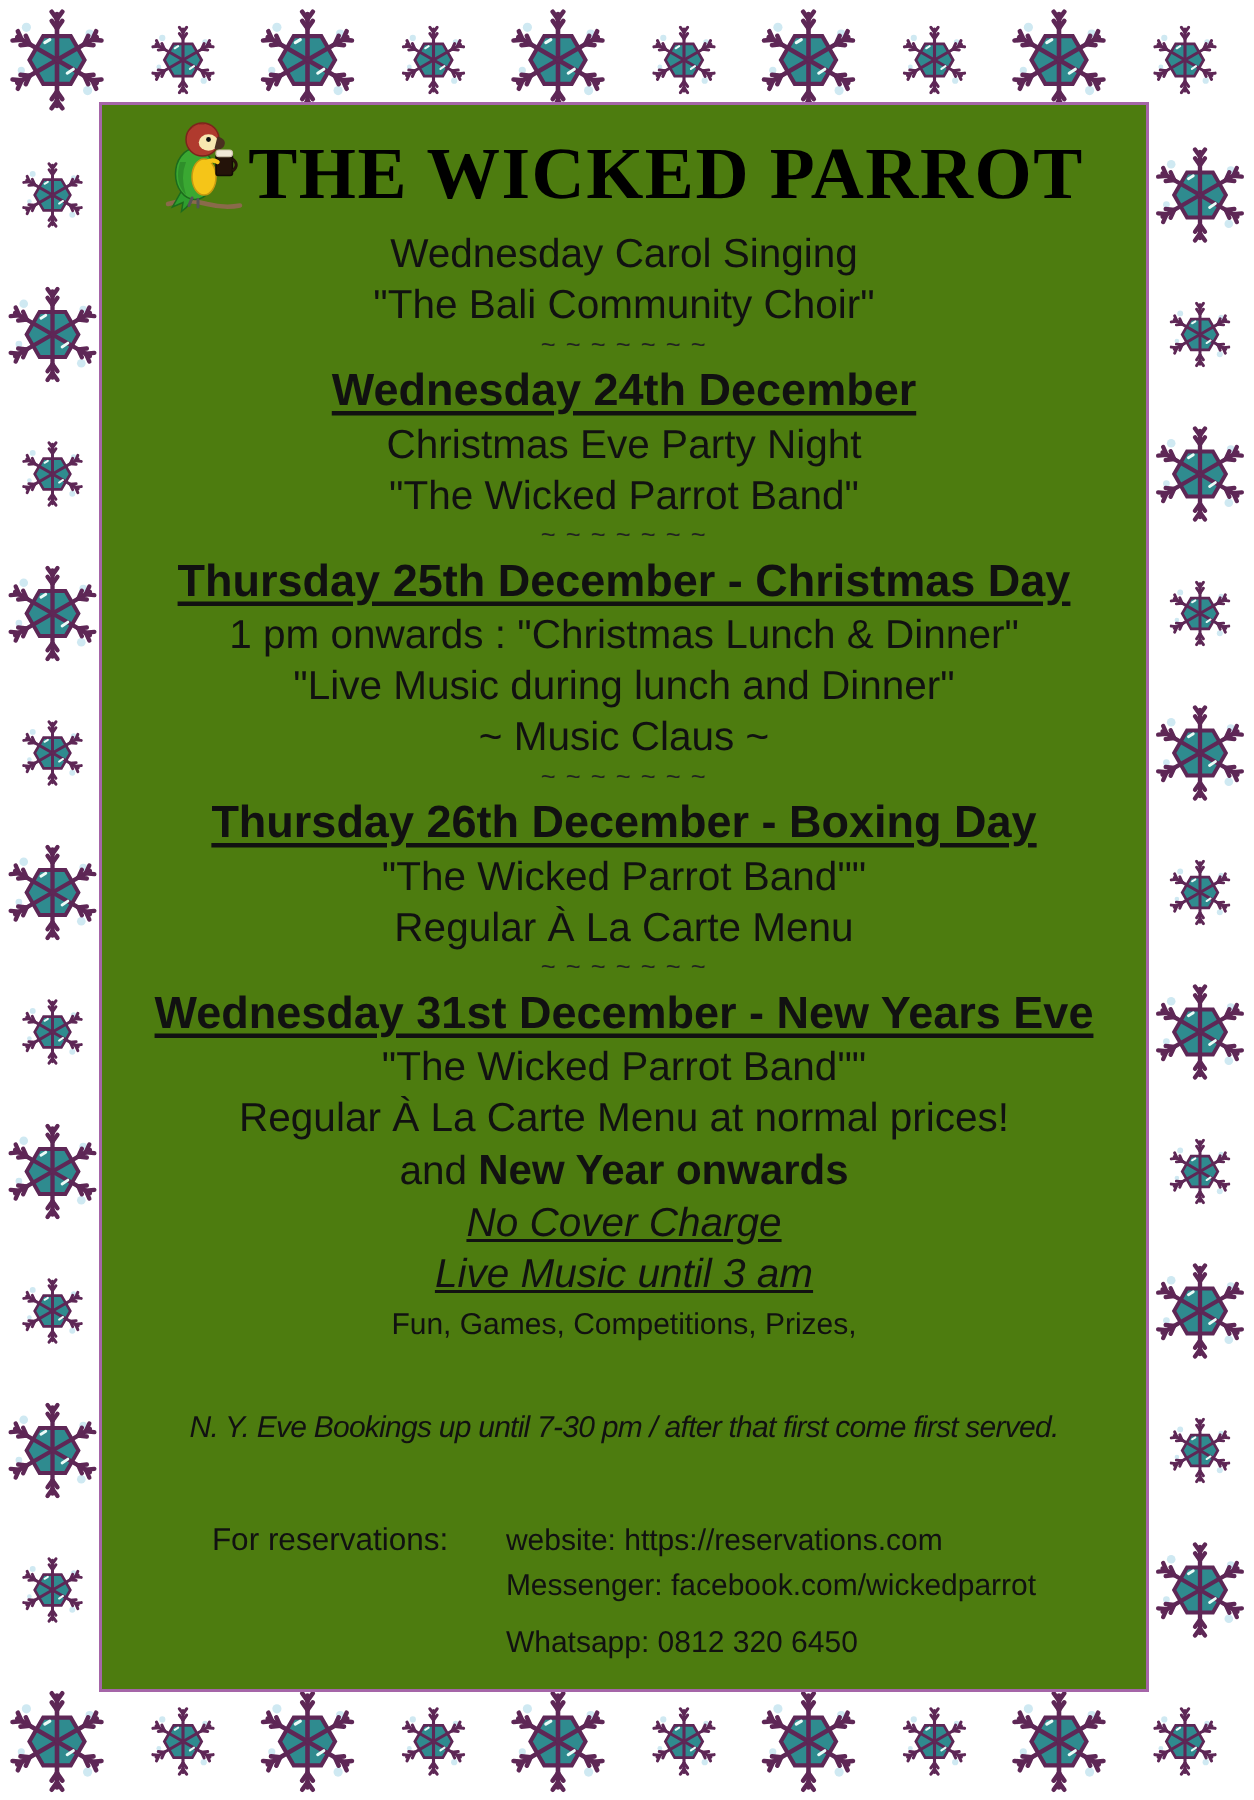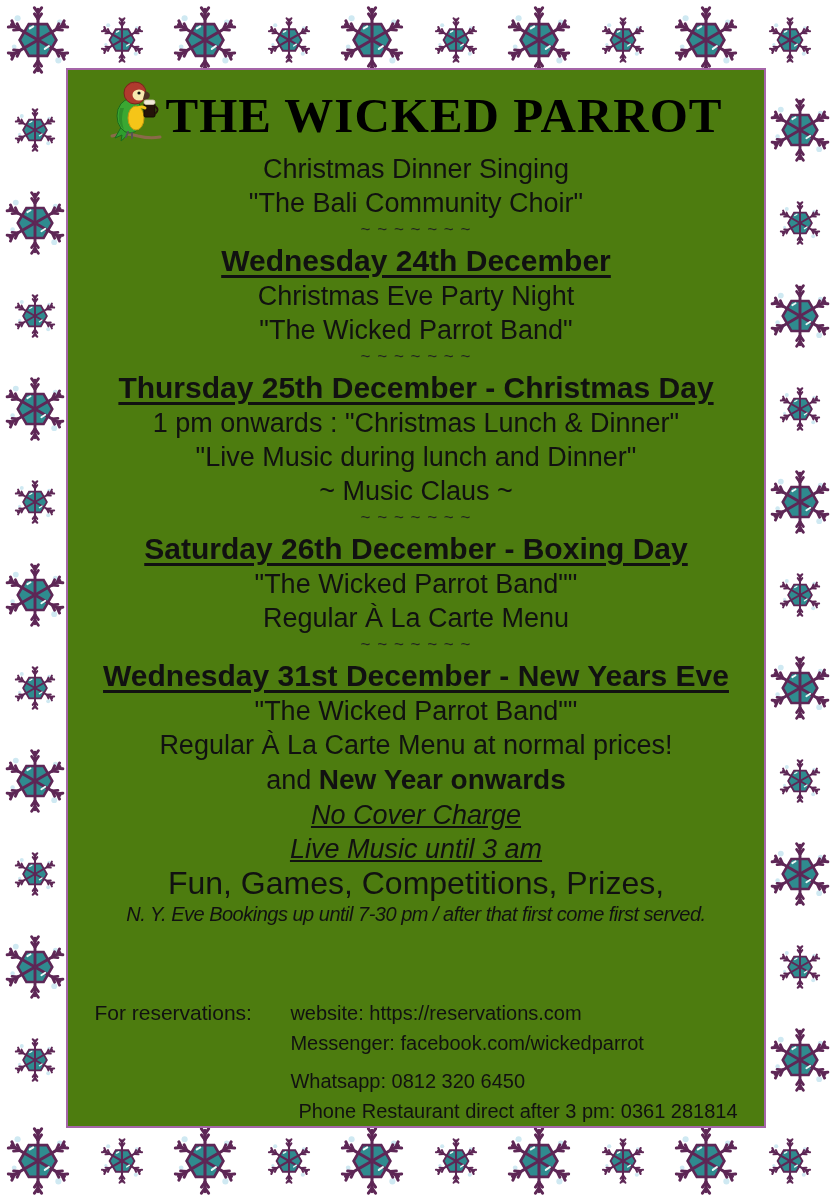--- a/index.html
+++ b/index.html
@@ -25,26 +25,26 @@
   .schedule{flex:1;text-align:center;}
   .heading{
     font-size:30px;font-weight:bold;margin:4px 0 1px 0;white-space:nowrap;
     text-decoration:underline;text-decoration-thickness:2.5px;text-underline-offset:4px;
   }
   .line{font-size:27px;line-height:34px;white-space:nowrap;}
   .tilde{font-size:17px;line-height:20px;letter-spacing:1px;color:#222;}
   .mixed-line{font-size:27px;line-height:36px;white-space:pre-wrap;}
   .mixed-line .bold{font-weight:bold;font-size:28px;}
   .italic{font-style:italic;text-decoration:underline;}
-  .fun-line{font-size:32px;line-height:35px;}
+  .fun-line{font-size:20px;line-height:35px;}
   .note-line{
-    font-style:italic;font-size:20px;line-height:26px;letter-spacing:-0.5px;white-space:nowrap;
+    font-style:italic;font-size:20px;line-height:26px;letter-spacing:-0.5px;white-space:nowrap;margin-top:38px;
   }
   .divider{border-top:1.5px solid #a565a8;margin:6px 0 0 0;}
-  .reservations{display:flex;padding:8px 4px 0 4px;text-align:left;}
+  .reservations{display:flex;padding:8px 4px 16px 4px;text-align:left;}
   .res-label{width:196px;font-size:21px;line-height:30px;}
   .res-lines{flex:1;font-size:20px;}
   .res-line{line-height:30px;}
   .res-line.gap{margin-top:8px;}
   .res-line.indent{padding-left:8px;}
 </style>
 </head>
 <body>
 
 <div id="flake-border">
@@ -1961,42 +1961,42 @@
         <path d="M30 30 Q34 28 37 30" stroke="#f5c518" stroke-width="3" fill="none" stroke-linecap="round"></path>
         <path d="M20 54 L18 59 M24 55 L24 60" stroke="#555" stroke-width="2" stroke-linecap="round"></path>
       </svg>
     </span>
     <div class="brand-title">THE WICKED PARROT</div>
   </div>
 
   <div class="schedule">
 
     <section>
-      <div class="line">Christmas Dinner Singing</div>
+      <div class="line">Wednesday Carol Singing</div>
       <div class="line">"The Bali Community Choir"</div>
       <div class="tilde">~ ~ ~ ~ ~ ~ ~</div>
     </section>
 
     <section>
       <div class="heading">Wednesday 24th December</div>
       <div class="line">Christmas Eve Party Night</div>
       <div class="line">"The Wicked Parrot Band"</div>
       <div class="tilde">~ ~ ~ ~ ~ ~ ~</div>
     </section>
 
     <section>
       <div class="heading">Thursday 25th December - Christmas Day</div>
       <div class="line">1 pm onwards : "Christmas Lunch &amp; Dinner"</div>
       <div class="line">"Live Music during lunch and Dinner"</div>
       <div class="line">~ Music Claus ~</div>
       <div class="tilde">~ ~ ~ ~ ~ ~ ~</div>
     </section>
 
     <section>
-      <div class="heading">Saturday 26th December - Boxing Day</div>
+      <div class="heading">Thursday 26th December - Boxing Day</div>
       <div class="line">"The Wicked Parrot Band""</div>
       <div class="line">Regular À La Carte Menu</div>
       <div class="tilde">~ ~ ~ ~ ~ ~ ~</div>
     </section>
 
     <section>
       <div class="heading">Wednesday 31st December - New Years Eve</div>
       <div class="line">"The Wicked Parrot Band""</div>
       <div class="line">Regular À La Carte Menu at normal prices!</div>
       <div class="mixed-line"><span>and </span><span class="bold">New Year onwards</span></div>
@@ -2009,17 +2009,16 @@
   </div>
 
   <div class="divider"></div>
 
   <div class="reservations">
     <div class="res-label">For reservations:</div>
     <div class="res-lines">
       <div class="res-line">website: https://reservations.com</div>
       <div class="res-line">Messenger: facebook.com/wickedparrot</div>
       <div class="res-line gap">Whatsapp:  0812 320 6450</div>
-      <div class="res-line indent">Phone Restaurant direct after 3 pm: 0361 281814</div>
     </div>
   </div>
 
 </div>
 
 </body></html>

